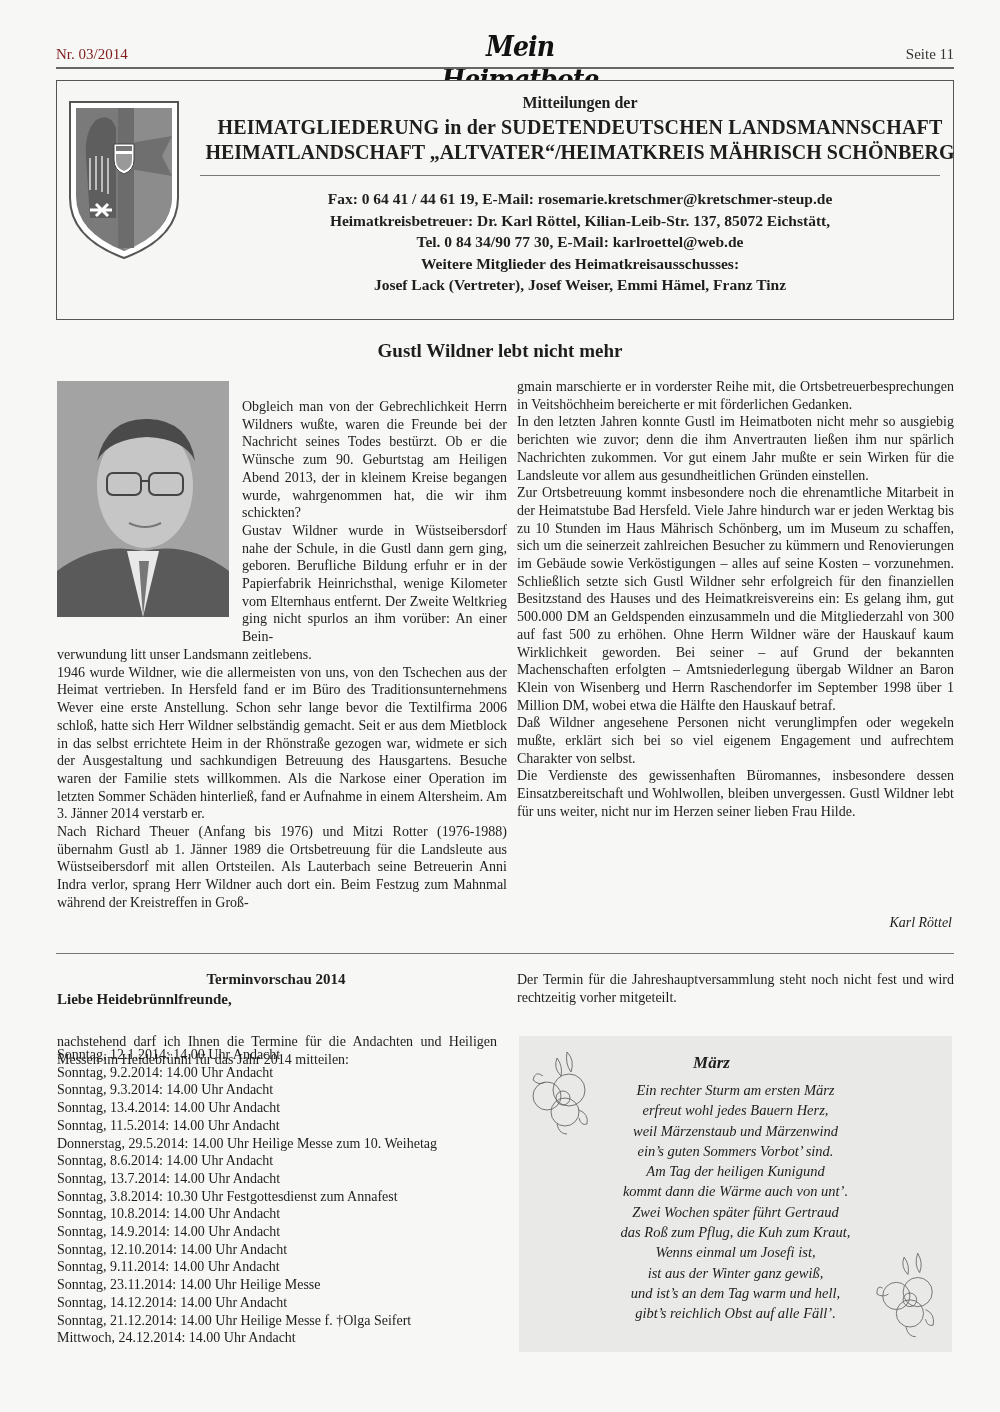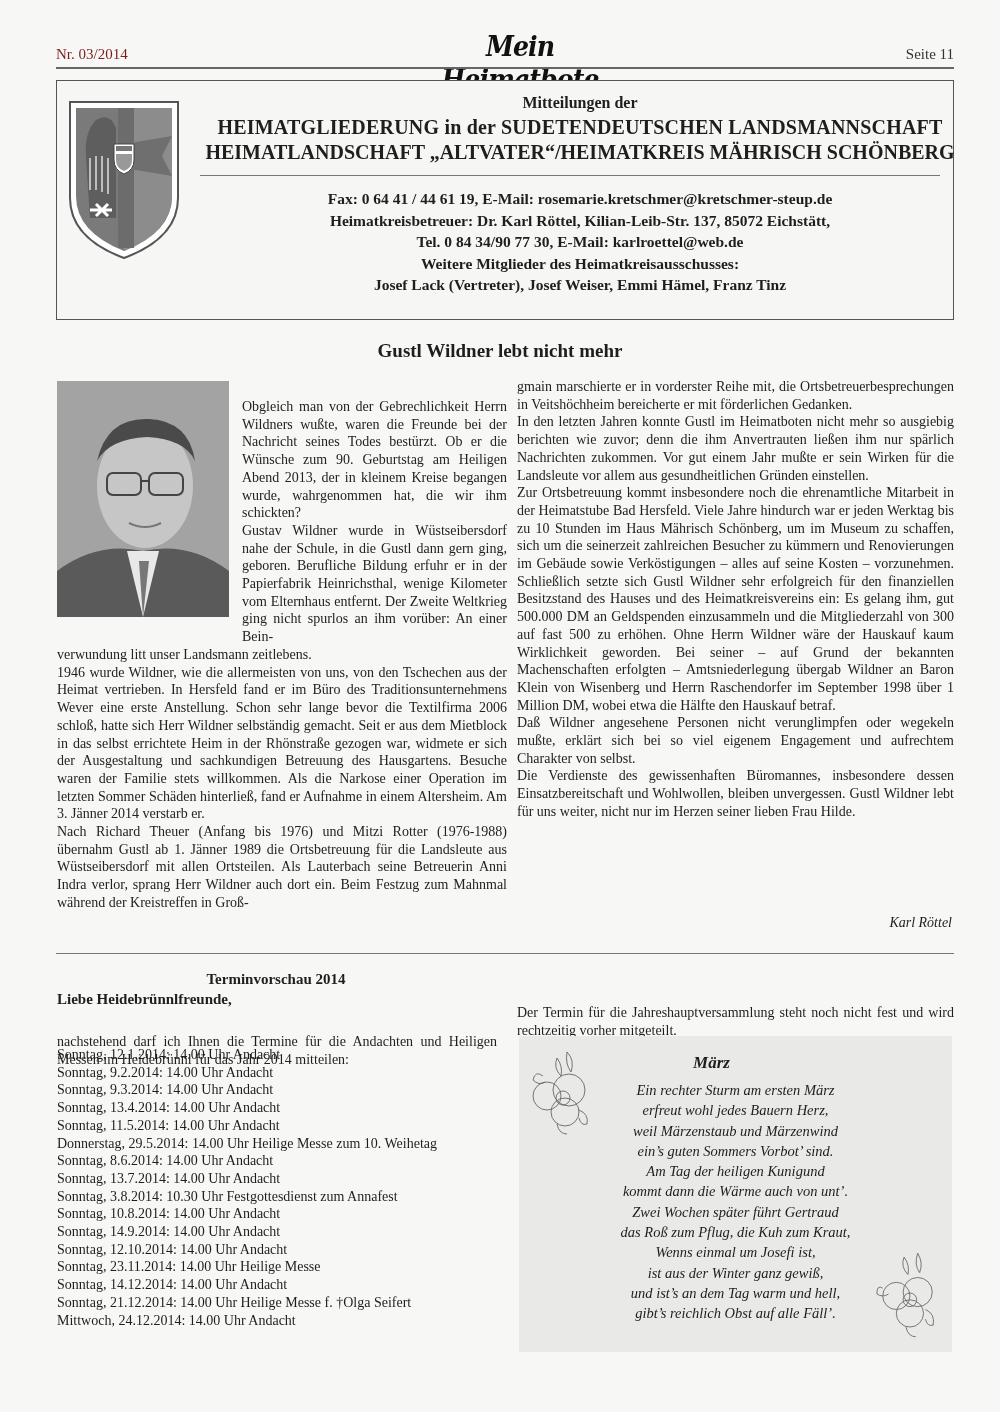--- a/index.html
+++ b/index.html
@@ -36,21 +36,21 @@
   .col2 { left: 517px; top: 378px; width: 437px; }
   .col2 p, .col1a p, .col1b p { margin: 0; }
   .signature { right: 48px; top: 915px; font-size: 14px; font-style: italic; }
   .rule-mid { left: 56px; top: 953px; width: 898px; height: 1px; background: #777; }
 
   
   .termin-title { left: 56px; top: 971px; width: 440px; text-align: center; font-size: 15px; font-weight: bold; }
   .termin-greet { left: 57px; top: 991px; font-size: 15px; font-weight: bold; }
   .termin-intro { left: 57px; top: 1010px; width: 440px; font-size: 14px; line-height: 17.7px; text-align: justify; margin-top: 23px; }
   .termin-list { left: 57px; top: 1046px; width: 450px; font-size: 14px; line-height: 17.7px; margin: 0; padding: 0; list-style: none; }
-  .termin-note { left: 517px; top: 971px; width: 437px; font-size: 14px; line-height: 17.7px; text-align: justify; margin-top: 33px; }
+  .termin-note { left: 517px; top: 971px; width: 437px; font-size: 14px; line-height: 17.7px; text-align: justify; }
 
   
   .poem-box { left: 519px; top: 1036px; width: 433px; height: 316px; background: #e9e9e7; }
   .poem-title { left: 519px; top: 1053px; width: 385px; text-align: center; font-size: 17px; font-weight: bold; font-style: italic; }
   .poem-lines { left: 519px; top: 1080px; width: 433px; text-align: center; font-size: 14.5px; font-style: italic; line-height: 20.3px; }
   .flower1 { left: 527px; top: 1046px; width: 70px; height: 92px; }
   .flower2 { left: 873px; top: 1248px; width: 68px; height: 92px; }
 </style>
 </head>
 <body>
@@ -129,20 +129,21 @@
   <li>Sonntag, 9.3.2014: 14.00 Uhr Andacht</li>
   <li>Sonntag, 13.4.2014: 14.00 Uhr Andacht</li>
   <li>Sonntag, 11.5.2014: 14.00 Uhr Andacht</li>
   <li>Donnerstag, 29.5.2014: 14.00 Uhr Heilige Messe zum 10. Weihetag</li>
   <li>Sonntag, 8.6.2014: 14.00 Uhr Andacht</li>
   <li>Sonntag, 13.7.2014: 14.00 Uhr Andacht</li>
   <li>Sonntag, 3.8.2014: 10.30 Uhr Festgottesdienst zum Annafest</li>
   <li>Sonntag, 10.8.2014: 14.00 Uhr Andacht</li>
   <li>Sonntag, 14.9.2014: 14.00 Uhr Andacht</li>
   <li>Sonntag, 12.10.2014: 14.00 Uhr Andacht</li>
+  <li>Sonntag, 9.11.2014: 14.00 Uhr Andacht</li>
   <li>Sonntag, 23.11.2014: 14.00 Uhr Heilige Messe</li>
   <li>Sonntag, 14.12.2014: 14.00 Uhr Andacht</li>
   <li>Sonntag, 21.12.2014: 14.00 Uhr Heilige Messe f. †Olga Seifert</li>
   <li>Mittwoch, 24.12.2014: 14.00 Uhr Andacht</li>
 </ul>
 <div class="abs termin-note">Der Termin für die Jahreshauptversammlung steht noch nicht fest und wird rechtzeitig vorher mitgeteilt.</div>
 
 <div class="abs poem-box"></div>
 <svg class="abs flower1" viewBox="0 0 70 92">
   <g fill="none" stroke="#666" stroke-width="0.9">

